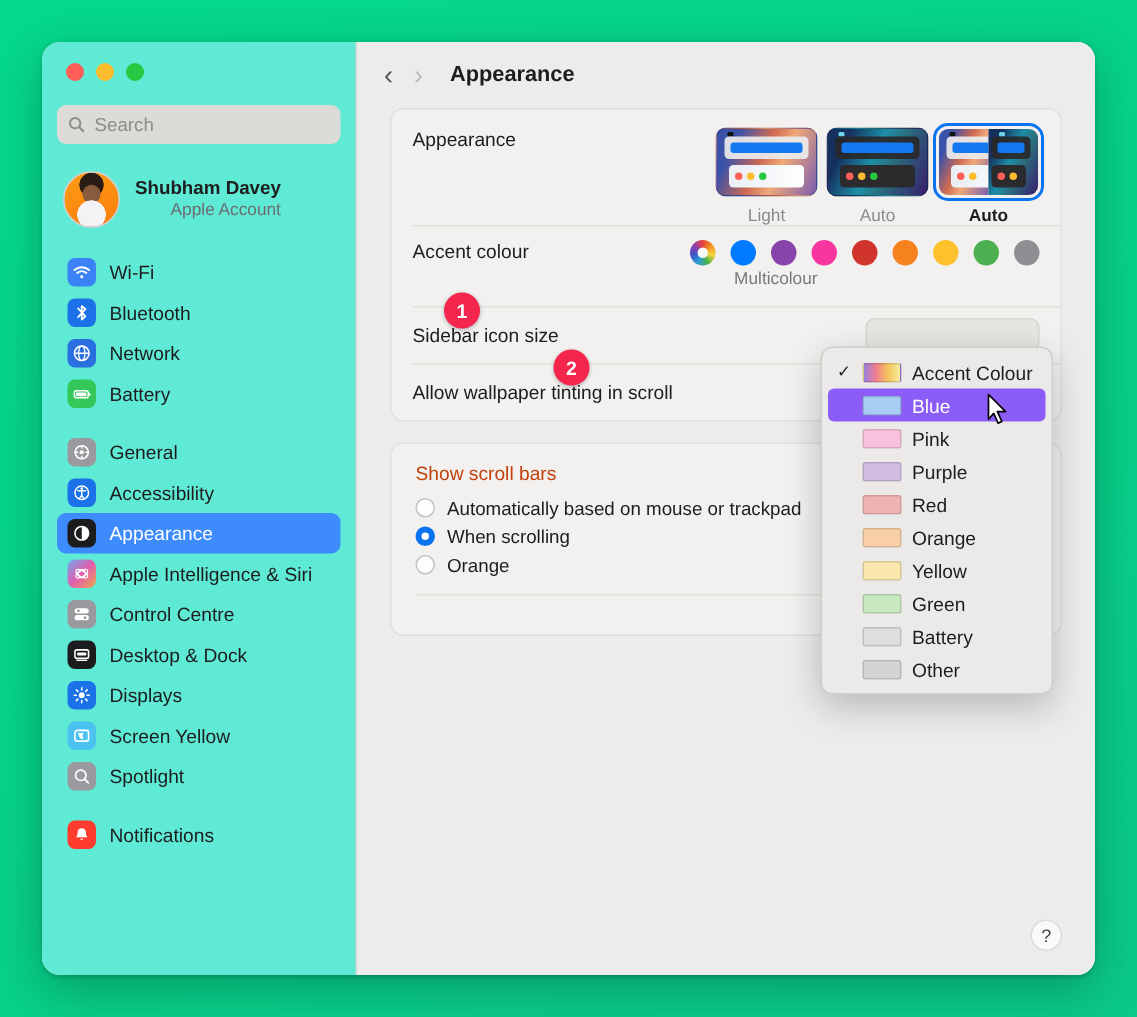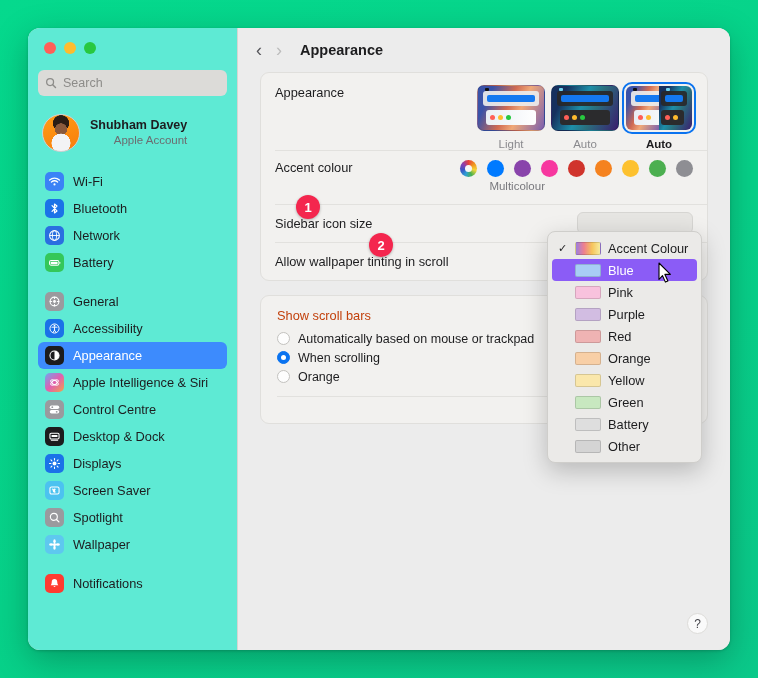--- a/index.html
+++ b/index.html
@@ -396,44 +396,30 @@
         <span>Displays</span>
       </div>
       <div class="nav-item">
         <span class="nav-icon" style="background:#4cc2f0">
           <svg width="13" height="13" viewBox="0 0 16 16">
               <rect x="2.4" y="3.6" width="11.2" height="8.8" rx="1.8" fill="none" stroke="#fff" stroke-width="1.3"></rect>
               <path d="M9.6 6a2.5 2.5 0 100 4.2 3 3 0 010-4.2z" fill="#fff"></path>
               <circle cx="5.6" cy="6.4" r=".8" fill="#fff"></circle>
             </svg>
         </span>
-        <span>Screen Saver</span>
+        <span>Screen Yellow</span>
       </div>
       <div class="nav-item">
         <span class="nav-icon" style="background:#9a9a9e">
           <svg width="13" height="13" viewBox="0 0 16 16">
               <circle cx="7.2" cy="7.2" r="4.3" fill="none" stroke="#fff" stroke-width="1.4"></circle>
               <line x1="10.4" y1="10.4" x2="13.4" y2="13.4" stroke="#fff" stroke-width="1.6" stroke-linecap="round"></line>
             </svg>
         </span>
         <span>Spotlight</span>
-      </div>
-      <div class="nav-item">
-        <span class="nav-icon" style="background:#5ec8ef">
-          <svg width="13" height="13" viewBox="0 0 16 16">
-              <circle cx="8" cy="8" r="2" fill="#fff"></circle>
-              <g fill="#fff">
-                <ellipse cx="8" cy="3.9" rx="1.5" ry="2.5"></ellipse>
-                <ellipse cx="8" cy="12.1" rx="1.5" ry="2.5"></ellipse>
-                <ellipse cx="3.9" cy="8" rx="2.5" ry="1.5"></ellipse>
-                <ellipse cx="12.1" cy="8" rx="2.5" ry="1.5"></ellipse>
-              </g>
-            </svg>
-        </span>
-        <span>Wallpaper</span>
       </div>
 
       <div class="nav-gap"></div>
 
       <div class="nav-item">
         <span class="nav-icon" style="background:#ff3b30">
           <svg width="13" height="13" viewBox="0 0 16 16">
               <path d="M8 2.6c-2.2 0-3.4 1.5-3.4 3.6 0 2.4-.9 3.4-1.3 3.8h9.4c-.4-.4-1.3-1.4-1.3-3.8 0-2.1-1.2-3.6-3.4-3.6z" fill="#fff"></path>
               <path d="M6.6 11.2a1.5 1.5 0 002.8 0z" fill="#fff"></path>
             </svg>

